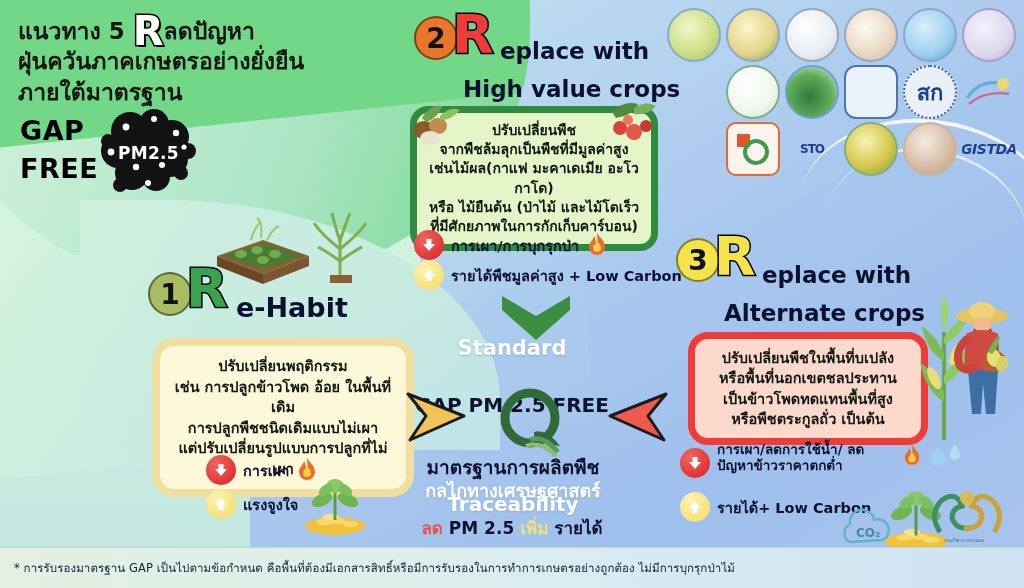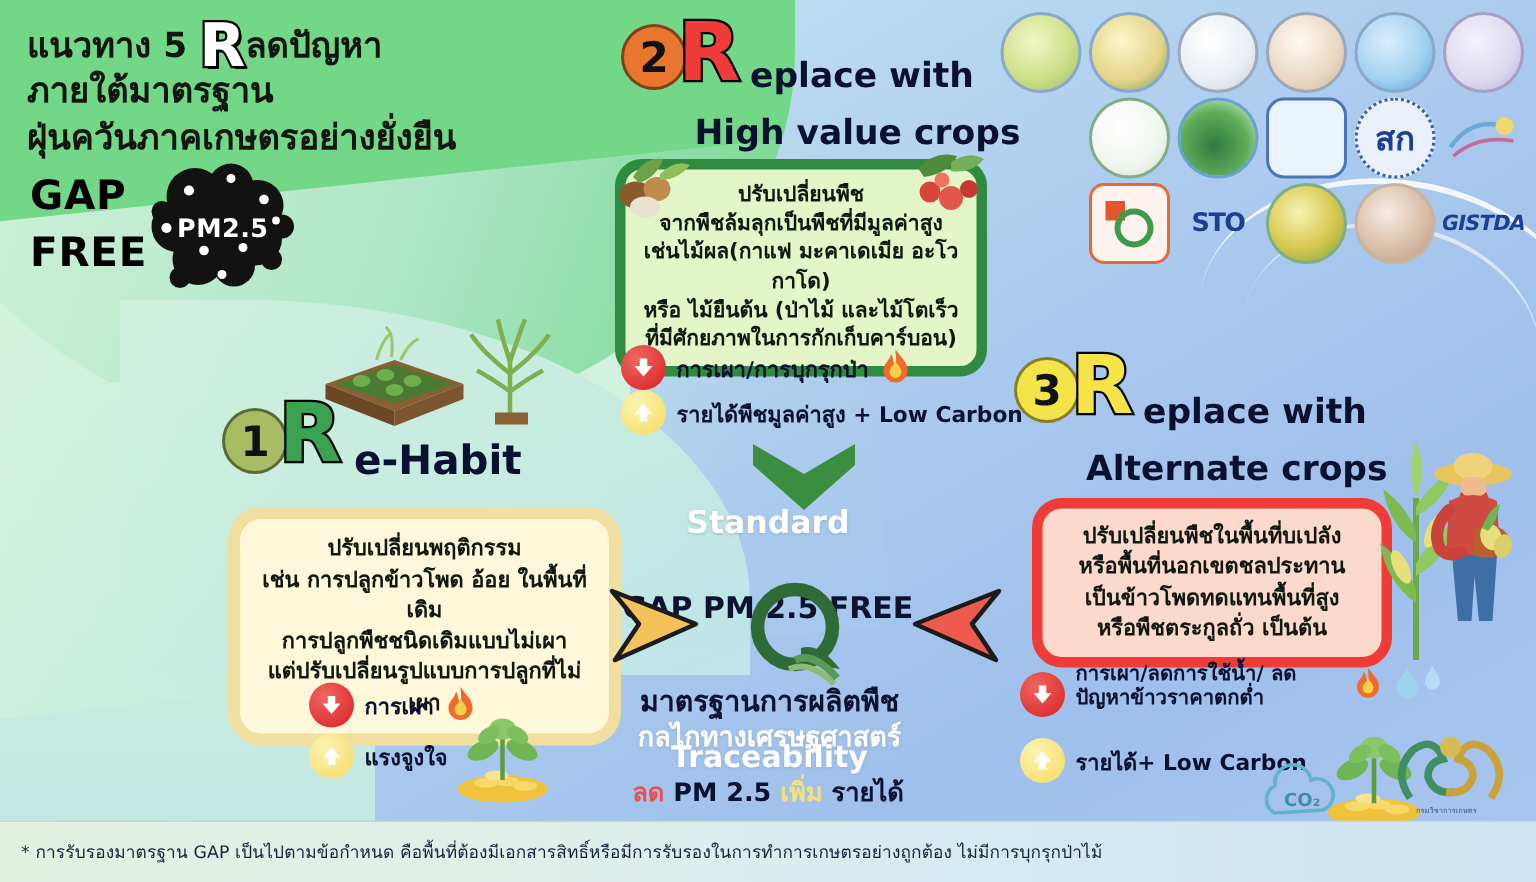--- a/index.html
+++ b/index.html
@@ -180,21 +180,21 @@
   .logo.s1{background:radial-gradient(circle at 40% 35%,#ffffff,#f0f6ee 60%,#cfe0cc 100%);border:2px solid #7fae86;}
   .logo.s2{background:radial-gradient(circle at 45% 60%,#2f7a3e,#5fae5a 55%,#eaf5ea 100%);border:2px solid #6aa2d1;}
   .logo.s3{background:#eaf2fb;border:2px solid #4a76b5;border-radius:12px;}
   .logo.s4{background:#e9f0fa;border:2px dotted #3b5ea8;}
   .logo.s5{background:transparent;border:none;}
   .logo.t1{background:#fdf3ee;border:2px solid #e26a3a;border-radius:10px;}
   .logo.t2{background:transparent;border:none;}
   .logo.t3{background:radial-gradient(circle at 40% 35%,#f8f3b4,#d6c84e 55%,#7aa23e 100%);border:2px solid #7fae86;}
   .logo.t4{background:radial-gradient(circle at 40% 35%,#f6ece3,#d8bfa8 55%,#b99a82 100%);border:2px solid #c8b49c;}
   .logo.t5{background:transparent;border:none;}
-  .logo-sto{font-size:17px;font-weight:900;color:#1d3f8f;letter-spacing:-1px;}
+  .logo-sto{font-size:12px;font-weight:900;color:#1d3f8f;letter-spacing:-1px;}
   .logo-gistda{font-size:14px;font-weight:800;color:#1d3f8f;font-style:italic;letter-spacing:-.5px;}
   .logo-sor{font-size:22px;font-weight:800;color:#1d3f8f;}
 
   
   .illus{position:absolute;}
   .corn-plant{position:absolute;}
   .farmer{position:absolute;}
   .co2{position:absolute;}
   .dept-logo-br{position:absolute;right:12px;bottom:42px;width:90px;height:62px;}
 </style>
@@ -208,22 +208,22 @@
   <div class="bg-mint-left"></div>
   <div class="bg-mint-mid"></div>
   <div class="bg-sweep"></div>
   <div class="bg-white-arc"></div>
   <div class="bg-white-arc2"></div>
 
   <div class="headline">
     <div class="hl-line">
       <span>แนวทาง 5 </span><span class="big-R">R</span><span>ลดปัญหา</span>
     </div>
+    <div class="hl-line">ฝุ่นควันภาคเกษตรอย่างยั่งยืน</div>
     <div class="hl-line">ภายใต้มาตรฐาน</div>
-    <div class="hl-line">ฝุ่นควันภาคเกษตรอย่างยั่งยืน</div>
 
     <div class="gapfree">
       <span class="w gap">GAP</span>
       <span class="w free">FREE</span>
       <svg class="smokecloud" viewBox="0 0 104 88">
         <g fill="#121212">
           <circle cx="34" cy="24" r="19"></circle>
             <circle cx="58" cy="17" r="15"></circle>
           <circle cx="76" cy="30" r="17"></circle>
             <circle cx="22" cy="44" r="17"></circle>

